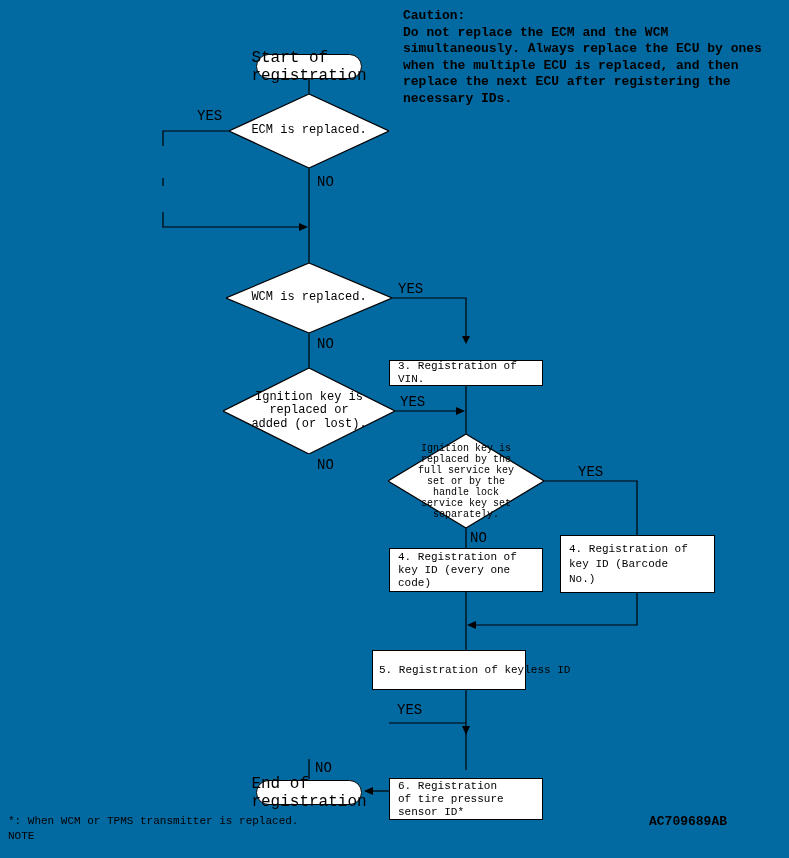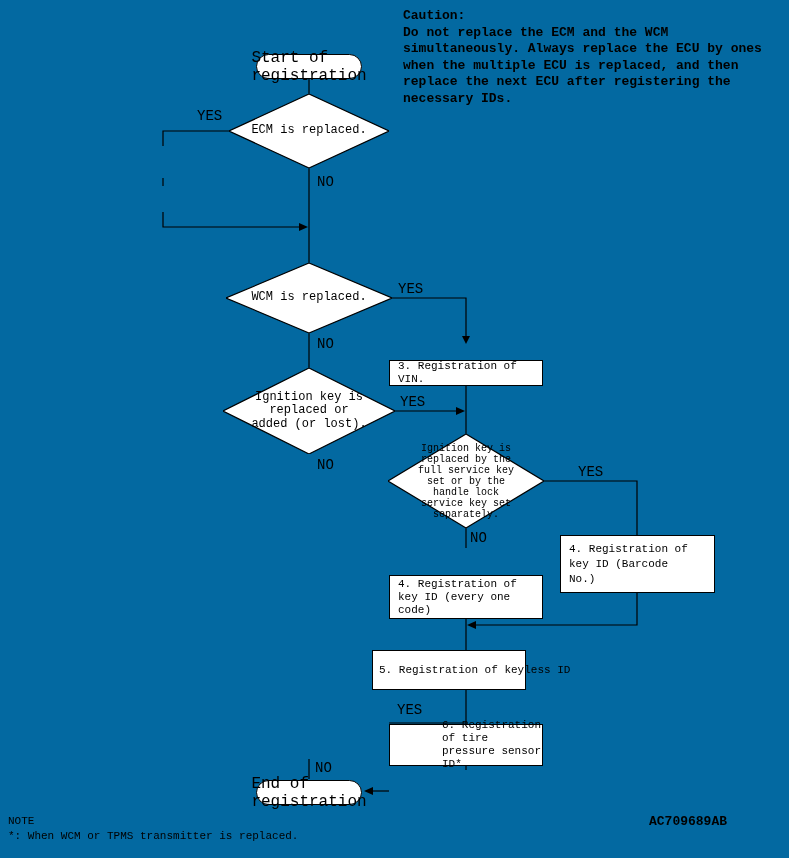--- a/index.html
+++ b/index.html
@@ -116,52 +116,52 @@
 
   <div class="node diamond" style="left:388px; top:434px; width:156px; height:94px;">
     <svg class="diamond-shape" viewBox="0 0 100 100" preserveAspectRatio="none">
         <polygon points="50,0 100,50 50,100 0,50"></polygon>
       </svg>
     <div class="node-text" style="font-size:10px; line-height:11px;">
         <span style="width:110px;">Ignition key is replaced by the full service key set or by the handle lock service key set separately.</span>
       </div>
   </div>
 
-  <div class="node rect" style="left:389px; top:548px; width:154px; height:44px;margin-top:27px;">
+  <div class="node rect" style="left:389px; top:548px; width:154px; height:44px;">
     <div class="node-text" style="width:132px;">4. Registration of key ID (every one code)</div>
   </div>
 
   <div class="node rect" style="left:560px; top:535px; width:155px; height:58px;">
     <div class="node-text" style="width:122px; font-size:11px; line-height:15px;">4. Registration of key ID (Barcode No.)</div>
   </div>
 
   <div class="node rect" style="left:372px; top:650px; width:154px; height:40px;">
     <div class="node-text" style="white-space:nowrap; padding-left:6px;">5. Registration of keyless ID</div>
   </div>
 
 
-  <div class="node rect" style="left:389px; top:724px; width:154px; height:42px;padding-left:44px;">
+  <div class="node rect" style="left:389px; top:778px; width:154px; height:42px;">
     <div class="node-text" style="width:118px;">6. Registration of tire pressure sensor ID*</div>
   </div>
 
   <div class="node terminal" style="left:256px; top:780px; width:106px; height:25px;">
     <span>End of registration</span>
   </div>
 
   <span class="edge-label" style="left:197px; top:108px;">YES</span>
   <span class="edge-label" style="left:317px; top:174px;">NO</span>
   <span class="edge-label" style="left:398px; top:281px;">YES</span>
   <span class="edge-label" style="left:317px; top:336px;">NO</span>
   <span class="edge-label" style="left:400px; top:394px;">YES</span>
   <span class="edge-label" style="left:317px; top:457px;">NO</span>
   <span class="edge-label" style="left:578px; top:464px;">YES</span>
   <span class="edge-label" style="left:470px; top:530px;">NO</span>
   <span class="edge-label" style="left:397px; top:702px;">YES</span>
   <span class="edge-label" style="left:315px; top:760px;">NO</span>
 
   <div id="note">
+    <div>*: When WCM or TPMS transmitter is replaced.</div>
     <div>NOTE</div>
-    <div>*: When WCM or TPMS transmitter is replaced.</div>
   </div>
 
   <div id="ref-code">AC709689AB</div>
 
 </div>
 
 </body></html>

